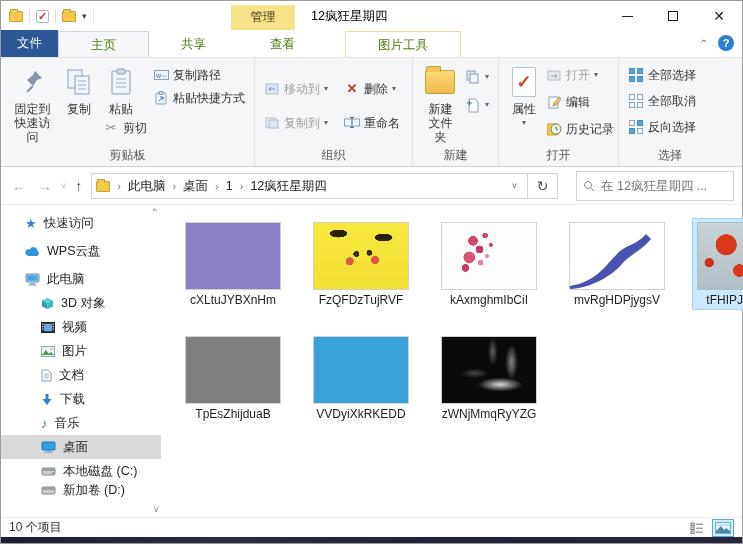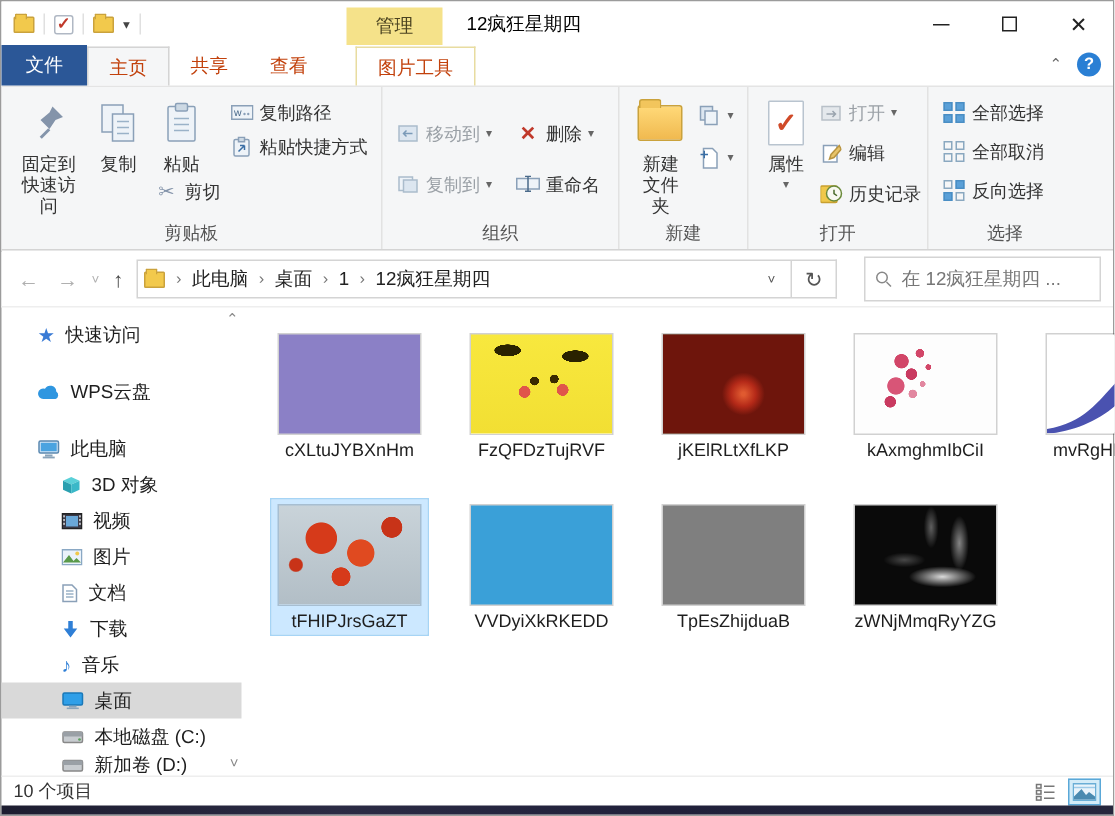--- a/index.html
+++ b/index.html
@@ -16,21 +16,21 @@
   .qat-caret { font-size:9px; color:#444; }
   .manage-tab { position:absolute; left:230px; top:4px; width:64px; height:25px; text-align:center; line-height:25px; font-size:12.5px; color:#4a4220; }
   .win-title { position:absolute; left:310px; top:0; height:30px; line-height:30px; font-size:12.5px; color:#000; }
   .win-controls { position:absolute; right:0; top:0; height:30px; display:flex; }
   .win-btn { width:46px; height:30px; display:flex; align-items:center; justify-content:center; font-size:14px; color:#222; cursor:default; }
   .win-btn.max span { display:block; width:10px; height:10px; border:1px solid #222; }
   .win-btn.min span { display:block; width:11px; height:1px; background:#222; }
 
   
   .tabrow { position:absolute; top:30px; left:0; right:0; height:27px; background:#fff; border-bottom:1px solid #e4e4e4; display:flex; align-items:flex-end; }
-  .tab { height:26px; line-height:26px; padding:0 14px; font-size:12.5px; color:#c2410c; }
+  .tab { height:26px; line-height:26px; padding:0 32px; font-size:12.5px; color:#4d7c0f; }
   .tab.file { color:#fff; height:27px; line-height:27px; padding:0 16px; }
   .tab.active { background:#f5f6f7; border:1px solid #d4d4d4; border-bottom:none; }
   .tab.picture { border:1px solid #e8dca0; border-bottom:none; margin-left:18px; }
   .ribbon-help { position:absolute; right:8px; top:34px; display:flex; align-items:center; gap:10px; }
   .chev-up { font-size:10px; color:#666; }
   .help-circle { width:16px; height:16px; border-radius:50%; background:#2a7fd4; color:#fff; font-size:11px; font-weight:bold; text-align:center; line-height:16px; }
 
   
   .ribbon { position:absolute; top:57px; left:0; right:0; height:109px; background:#f5f6f7; border-bottom:1px solid #d4d4d4; display:flex; font-size:12px; color:#333; }
   .rgroup { position:relative; height:100%; border-right:1px solid #e2e2e2; display:flex; flex-direction:column; }
@@ -67,21 +67,21 @@
   .addr-caret { margin-left:auto; font-size:9px; color:#555; padding:0 6px; }
   .refresh-seg { width:30px; height:26px; border:1px solid #d4d4d4; border-left:none; margin-left:-6px; display:flex; align-items:center; justify-content:center; color:#555; font-size:14px; }
   .search-box { width:158px; height:26px; border:1px solid #d4d4d4; margin-left:12px; display:flex; align-items:center; gap:6px; padding:14px 6px; font-size:12.5px; color:#777; }
 
   
   .main { position:absolute; top:204px; left:0; right:0; bottom:26px; display:flex; }
   .sidebar { position:relative; width:160px; flex:0 0 160px; padding-top:6px; font-size:12.5px; color:#1e1e1e; }
   .side-item { display:flex; align-items:center; gap:7px; height:24px; padding-left:24px; }
   .side-item.lvl1 { padding-left:40px; }
   .side-item.sel { background:#d9d9d9; }
-  .side-item.group-gap { margin-top:14px; }
+  .side-item.group-gap { margin-top:4px; }
   .side-item.cut { height:14px; overflow:hidden; }
   .side-scroll-up, .side-scroll-down { position:absolute; right:2px; font-size:10px; color:#888; }
   .side-scroll-up { top:2px; }
   .side-scroll-down { bottom:2px; }
 
   .content { flex:1; padding:14px 0 0 20px; }
   .grid { display:grid; grid-template-columns:repeat(5,104px); column-gap:8px; row-gap:12px;gap:24px; }
   .cell { padding:4px 2px 2px 2px; text-align:center; }
   .cell.selected { background:#cce8ff; outline:1px solid #a6d4f5; }
   .thumb { width:94px; height:66px; margin:0 auto 4px auto; box-shadow:0 0 0 1px rgba(0,0,0,0.18); position:relative; overflow:hidden; }
@@ -554,47 +554,43 @@
       <div class="grid">
         <div class="cell">
           <div class="thumb thumb-purple" style="background: rgb(139, 128, 198);"></div>
           <div class="fname">cXLtuJYBXnHm</div>
         </div>
         <div class="cell">
           <div class="thumb thumb-pikachu"></div>
           <div class="fname">FzQFDzTujRVF</div>
         </div>
         <div class="cell">
-          <div class="thumb thumb-christmas"></div>
-          <div class="fname">jKElRLtXfLKP</div>
-        </div>
-        <div class="cell">
           <div class="thumb thumb-blossom"></div>
           <div class="fname">kAxmghmIbCiI</div>
         </div>
 
         <div class="cell">
           <div class="thumb thumb-ribbon" style="background:#fff">
             <svg width="94" height="66" viewBox="0 0 94 66">
                 <path d="M0,63 C26,59 36,42 47,31 C58,20 64,24 76,11 L81,16 C69,30 60,31 52,41 C41,54 20,65 0,66 Z" fill="#4a52b0"></path>
               </svg>
           </div>
           <div class="fname">mvRgHDPjygsV</div>
         </div>
         <div class="cell selected">
           <div class="thumb thumb-maple"></div>
           <div class="fname">tFHIPJrsGaZT</div>
         </div>
         <div class="cell">
+          <div class="thumb thumb-gray" style="background: rgb(127, 127, 127);"></div>
+          <div class="fname">TpEsZhijduaB</div>
+        </div>
+        <div class="cell">
           <div class="thumb thumb-blue" style="background: rgb(58, 160, 216);"></div>
           <div class="fname">VVDyiXkRKEDD</div>
-        </div>
-        <div class="cell">
-          <div class="thumb thumb-gray" style="background: rgb(127, 127, 127);"></div>
-          <div class="fname">TpEsZhijduaB</div>
         </div>
         <div class="cell">
           <div class="thumb thumb-smoke"></div>
           <div class="fname">zWNjMmqRyYZG</div>
         </div>
       </div>
     </div>
   </div>
 
   <div class="statusbar">

